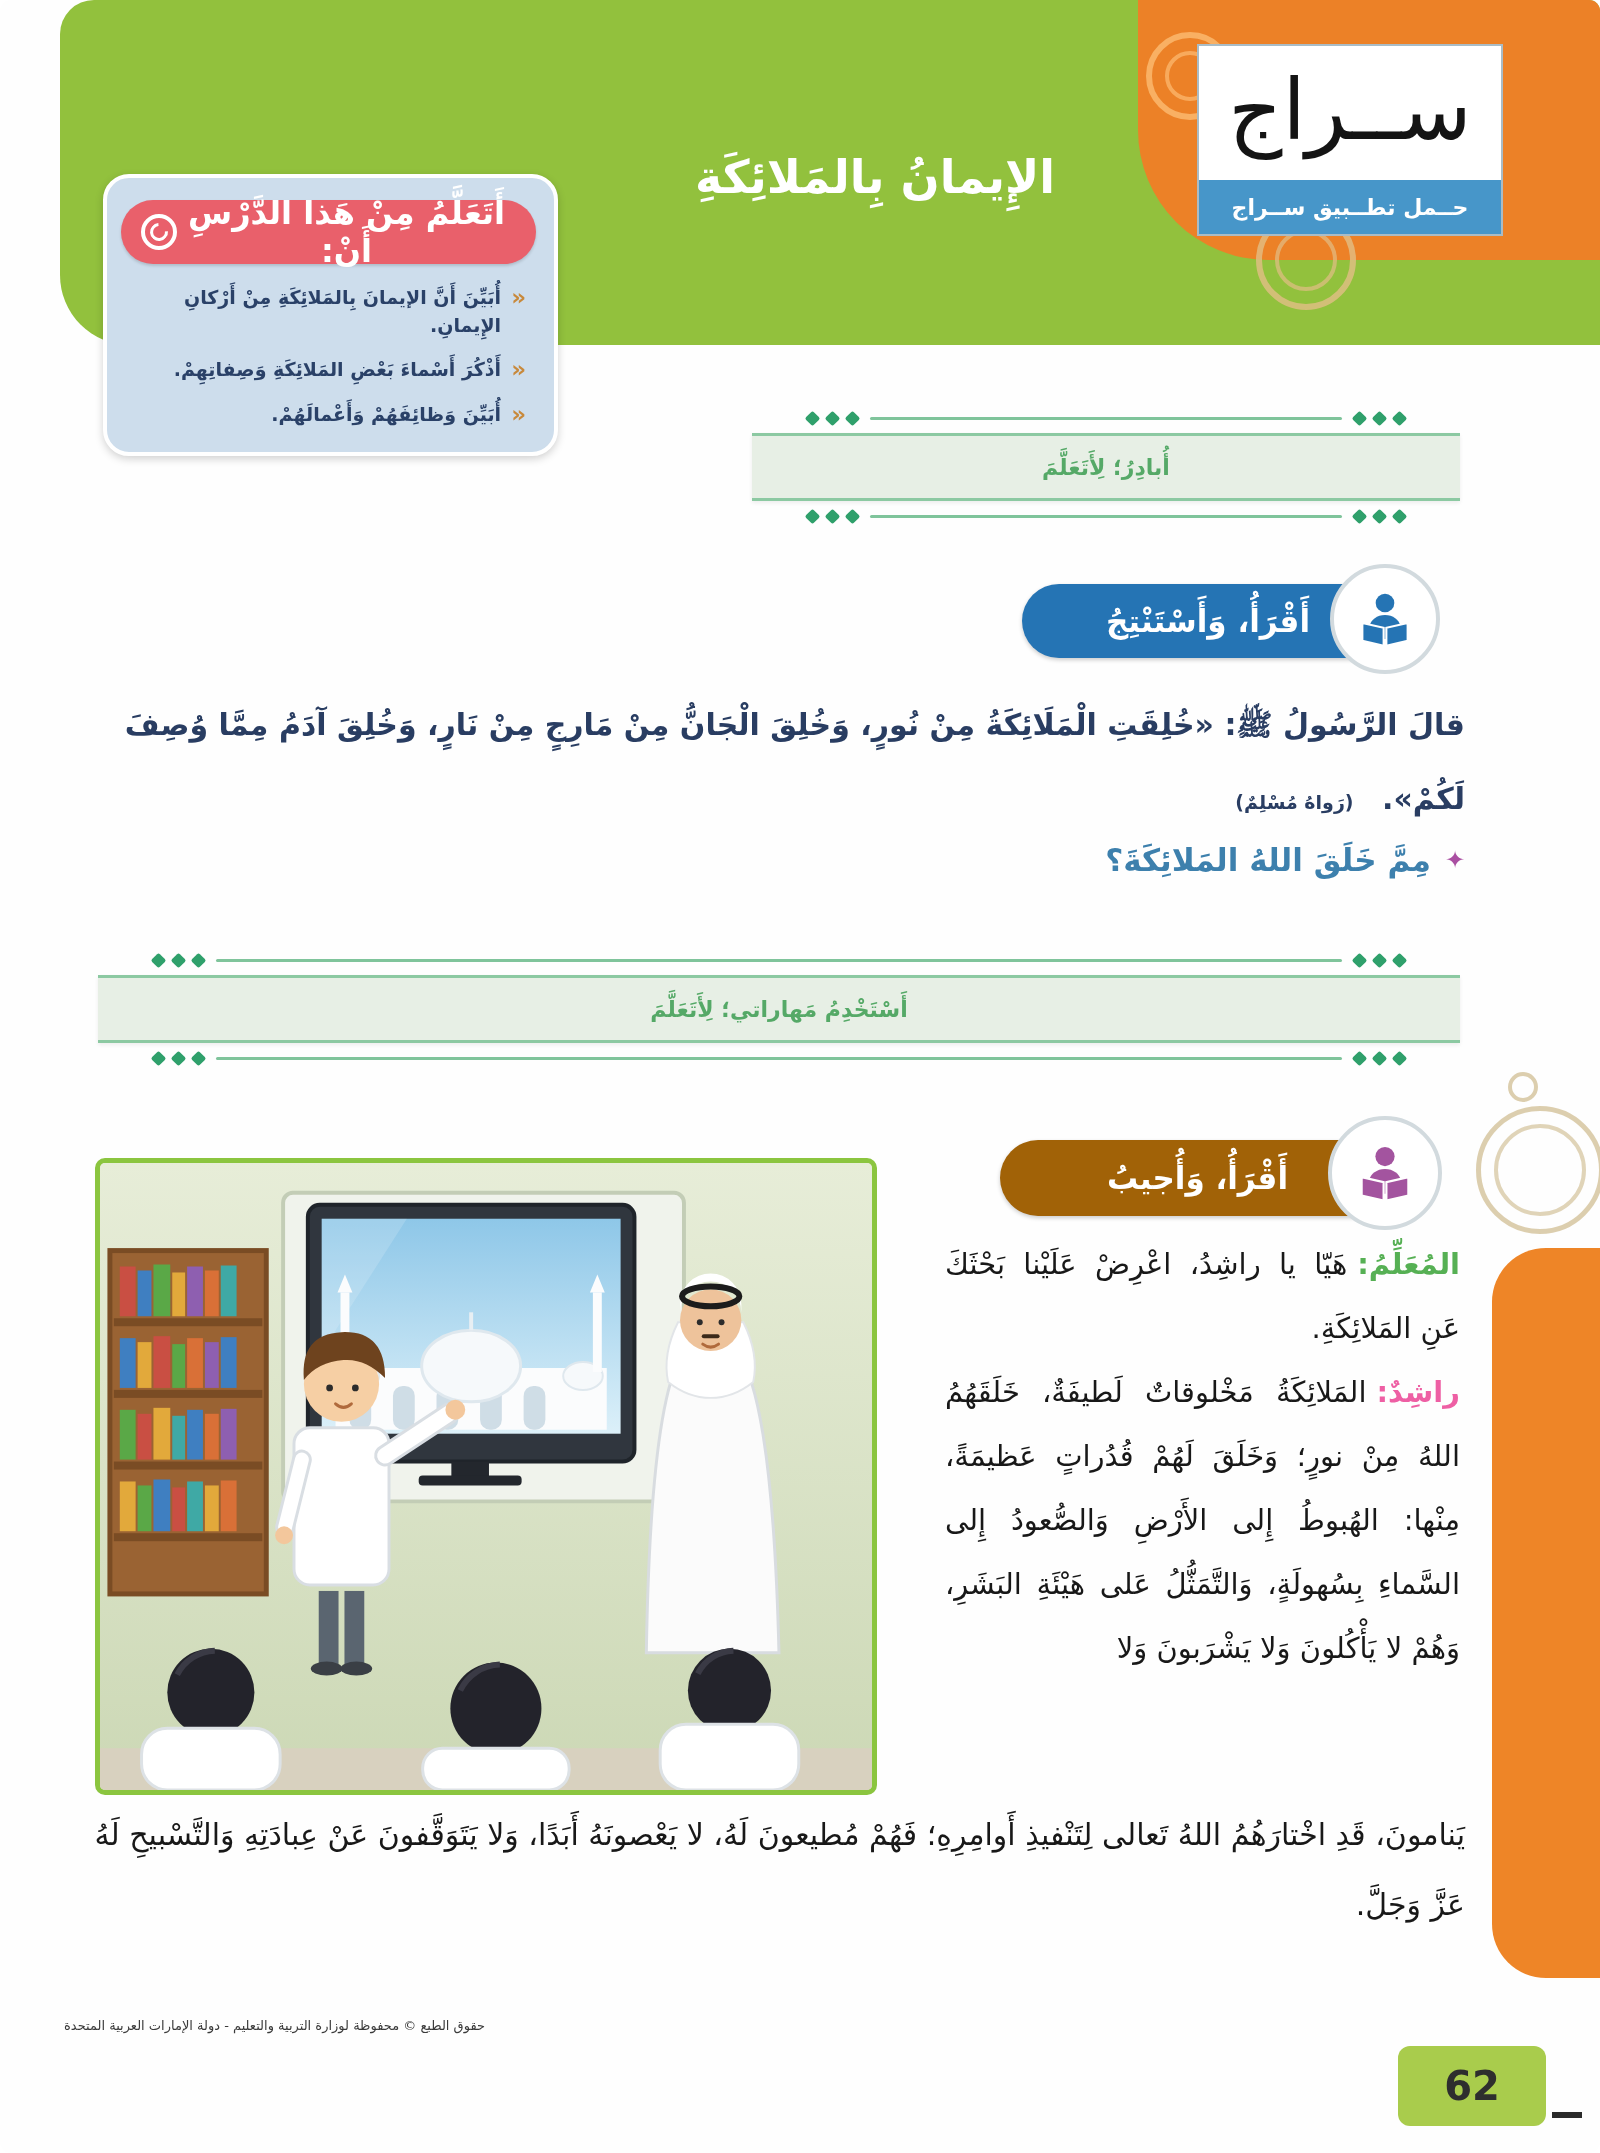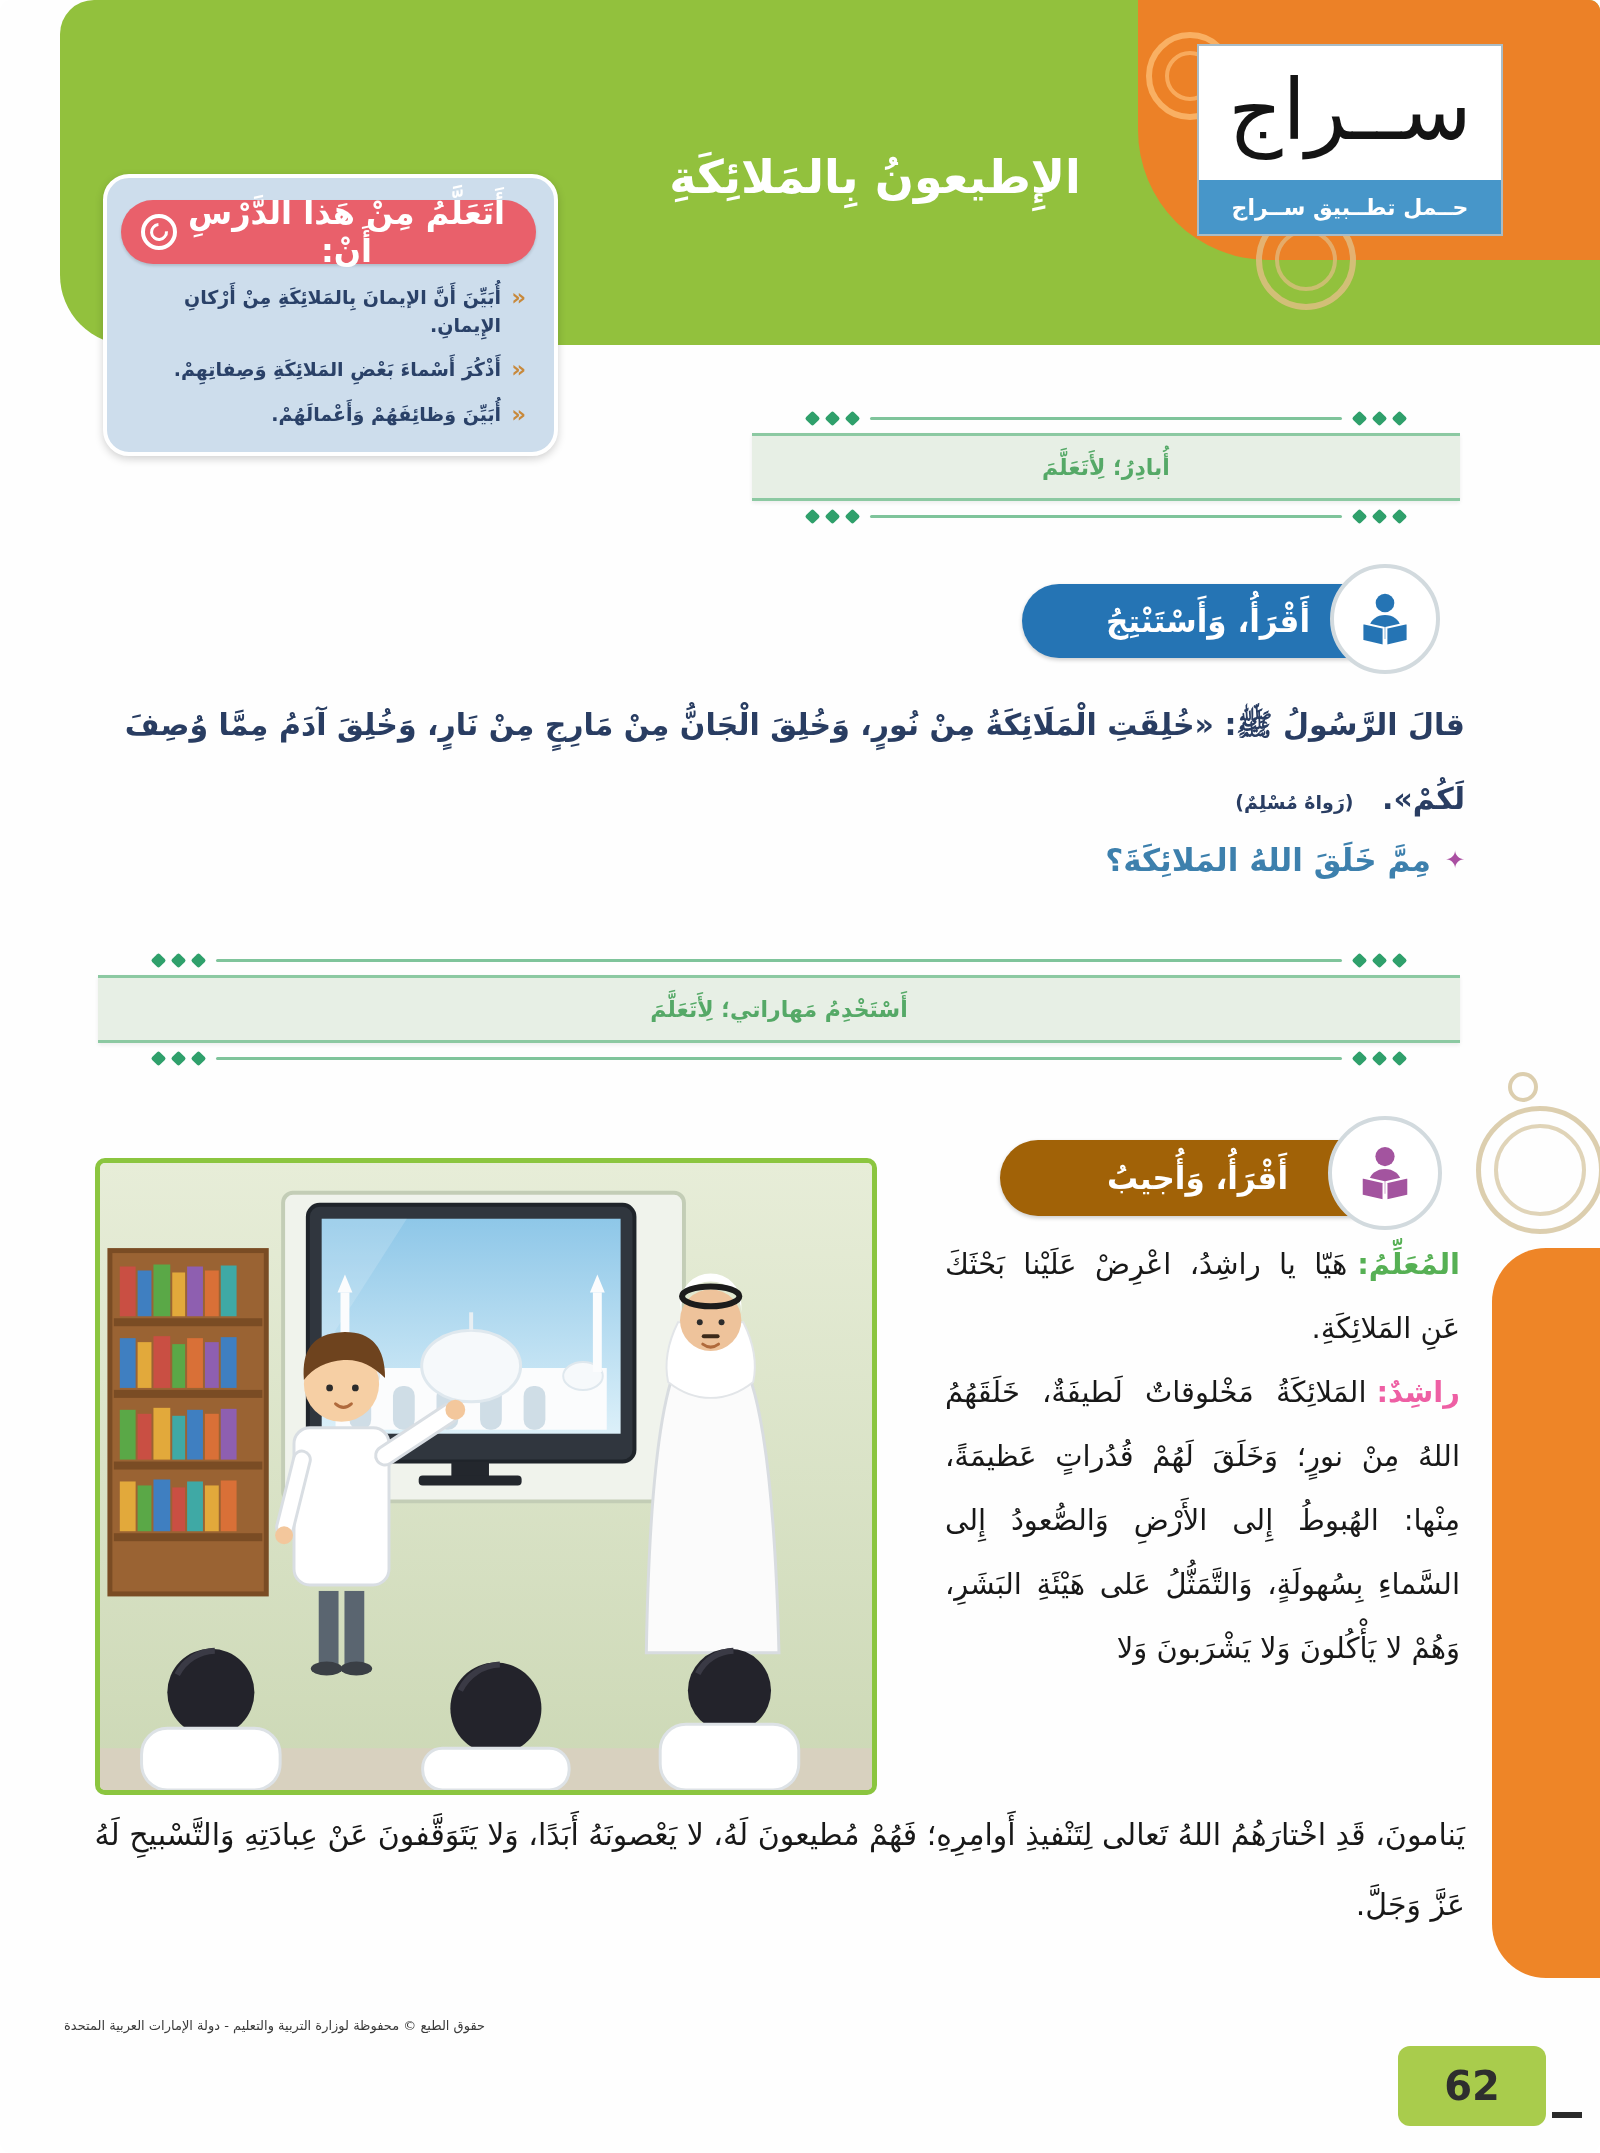--- a/index.html
+++ b/index.html
@@ -117,21 +117,21 @@
   <div class="green-band"></div>
   <div class="orange-blob"></div>
   <div class="ring r1"></div>
   <div class="ring r2"></div>
 
   <div class="logo">
     <div class="logo-word">ســراج</div>
     <div class="logo-strip">حــمل تطــبيق ســراج</div>
   </div>
 
-  <h1 class="title">الإِطيعونُ بِالمَلائِكَةِ</h1>
+  <h1 class="title">الإِيمانُ بِالمَلائِكَةِ</h1>
 
   <section class="objectives">
     <div class="obj-head">
       <span class="obj-head-text">أَتَعَلَّمُ مِنْ هَذا الدَّرْسِ أَنْ:</span>
       <span class="spiral"></span>
     </div>
     <ul class="obj-list">
       <li>
         <span class="obj-marker">«</span>
         <span>أُبَيِّنَ أَنَّ الإيمانَ بِالمَلائِكَةِ مِنْ أَرْكانِ الإِيمانِ.</span>

